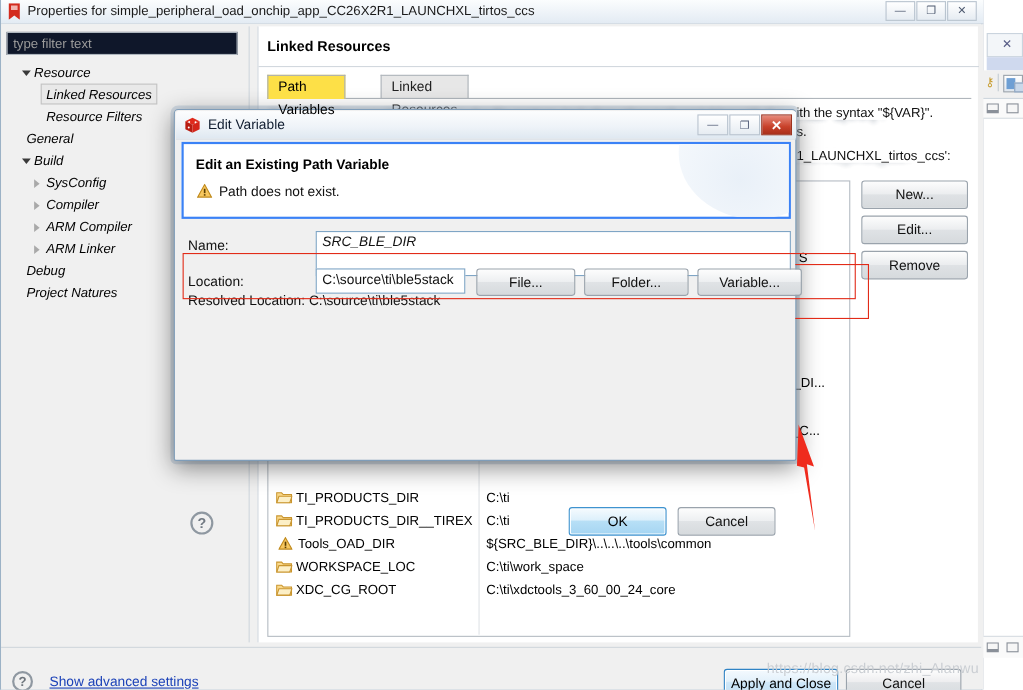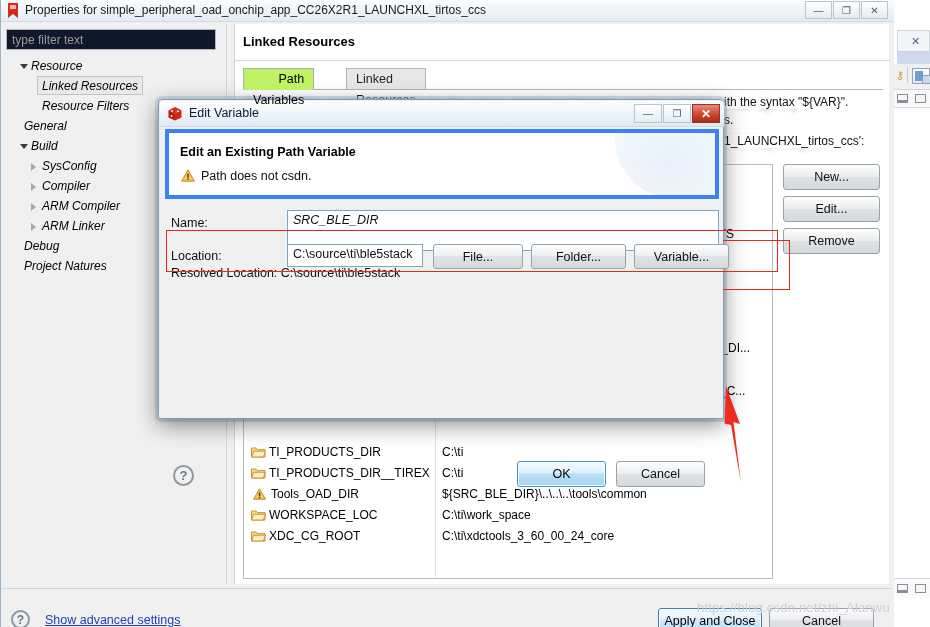--- a/index.html
+++ b/index.html
@@ -67,21 +67,21 @@
 
   
   .content { position:absolute; left:233px; top:2px; width:655px; height:560px; background:#ffffff;
              border-left:1px solid #cfd6dd; }
   .page-title { position:absolute; left:8px; top:10px; font-size:13px; font-weight:bold; color:#000; }
   .title-rule { position:absolute; left:0px; top:36px; width:655px; height:1px; background:#d2d8de; }
 
   .tabs { position:absolute; left:8px; top:44px; height:22px; }
   .tab { position:absolute; top:0; height:22px; line-height:21px; padding:0 9px; font-size:12.5px;
          border:1px solid #b0b6bc; border-bottom:none; }
-  .tab.active { background:#bef264; border-color:#a9b0b7; z-index:2; color:#000;text-align:right; }
+  .tab.active { background:#fde047; border-color:#a9b0b7; z-index:2; color:#000; }
   .tab.inactive { background:#e7e7e7; border-color:#b0b6bc; color:#222; }
   .tab-underline { position:absolute; left:8px; top:65px; width:640px; height:1px; background:#b0b6bc; }
 
   .desc { position:absolute; left:10px; top:70px; width:640px; font-size:12px; color:#202020; line-height:16px; }
   .desc-blurred { filter: blur(2.6px); opacity:.88; color:#2b3d55; }
 
   
   .tbl { position:absolute; left:8px; top:140px; width:530px; height:415px;
          background:#ffffff; border:1px solid #b5bcc3; }
   .tbl-inner { position:absolute; left:1px; top:1px; width:526px; height:411px; background:#fff; }
@@ -122,21 +122,21 @@
                background:linear-gradient(#fcfdfe,#eef3f8 58%,#dfe8f1);
                border-bottom:1px solid #cfdae4; border-radius:3px 3px 0 0; }
   .dlg-title-icon { position:absolute; left:7px; top:5px; width:16px; height:16px; }
   .dlg-title-text { position:absolute; left:29px; top:5px; font-size:12.5px; color:#0e1b2e; }
   .dlg-wbtns { position:absolute; right:4px; top:3px; display:flex; gap:1px; }
   .dlg-wbtn { width:28px; height:19px; border:1px solid #b9c4cf; background:linear-gradient(#ffffff,#e6ecf2);
               display:flex; align-items:center; justify-content:center; font-size:10px; color:#55607a; }
   .dlg-wbtn.close { background:linear-gradient(#e78a7b,#c8412a 60%,#a92f1b); border-color:#9c3320; color:#ffffff; font-size:12px; font-weight:bold; }
 
   .dlg-head { position:absolute; left:6px; top:29px; width:554px; height:70px; background:#ffffff;
-              border:4px solid #3b82f6; overflow:hidden; }
+              border:2px solid #3b82f6; overflow:hidden; }
   .dlg-head-sheen { position:absolute; right:-40px; top:-52px; width:140px; height:120px; border-radius:50%;
                     background:radial-gradient(circle at 40% 70%, #e9f0f8 0%, #f4f8fc 55%, #ffffff 78%); }
   .dlg-h1 { position:absolute; left:11px; top:12px; font-size:12.5px; font-weight:bold; color:#000; }
   .dlg-warn { position:absolute; left:12px; top:36px; font-size:12.5px; color:#111; }
   .warn-tri { display:inline-block; width:14px; height:13px; vertical-align:-2px; margin-right:6px; }
 
   .dlg-form { position:absolute; left:6px; top:101px; width:554px; height:60px; }
   .fld-label { position:absolute; font-size:12.5px; color:#111; }
   .txtfield { position:absolute; background:#ffffff; border:1px solid #7fa5c5; }
   .txtfield .tval { position:absolute; left:5px; top:2px; font-size:12.5px; color:#111; white-space:nowrap; }
@@ -377,21 +377,21 @@
     </div>
 
     <div class="dlg-head">
       <div class="dlg-head-sheen"></div>
       <div class="dlg-h1">Edit an Existing Path Variable</div>
       <div class="dlg-warn">
         <svg class="warn-tri" viewBox="0 0 14 13">
           <path d="M7 0.8 L13.3 12.2 L0.7 12.2 Z" fill="#f7c75e" stroke="#c08a1c" stroke-width="1"></path>
           <rect x="6.3" y="4.6" width="1.5" height="4" fill="#5a3d00"></rect>
           <rect x="6.3" y="9.5" width="1.5" height="1.4" fill="#5a3d00"></rect>
-        </svg><span>Path does not csdn.</span>
+        </svg><span>Path does not exist.</span>
       </div>
     </div>
 
     <div class="dlg-form">
 
       <div class="fld-label" style="left:6px; top:15px;">Name:</div>
       <div class="txtfield" style="left:122px; top:9px; width:432px; height:41px;font-style:italic;">
         <div class="tval">SRC_BLE_DIR</div>
       </div>
 

